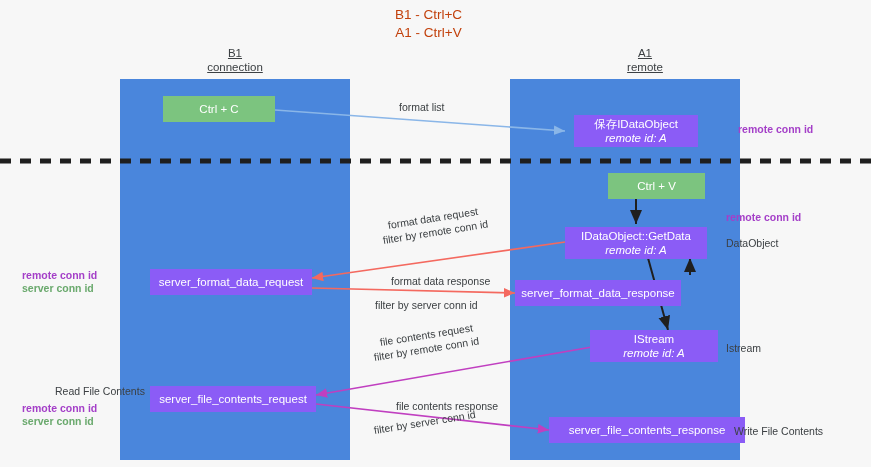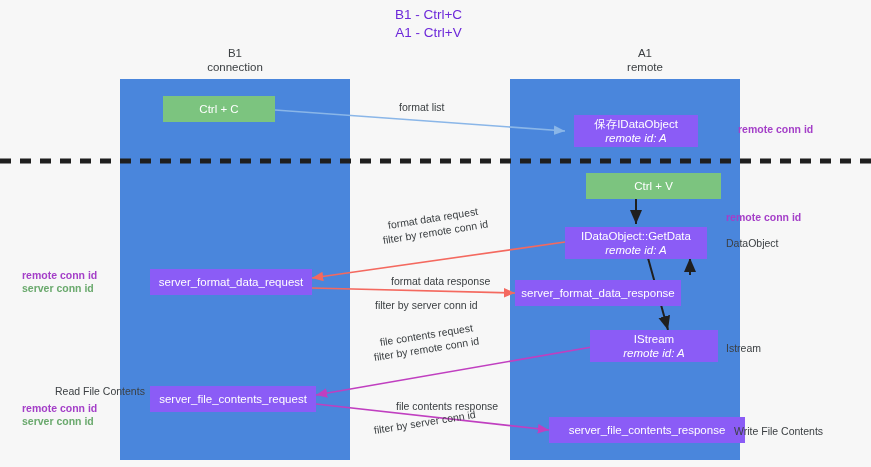--- a/index.html
+++ b/index.html
@@ -19,20 +19,21 @@
   .lane {
     position: absolute;
     background: #4a86dc;
   }
   .lane-head {
     position: absolute;
     text-align: center;
     font-size: 11.5px;
     line-height: 14px;
     color: #3c4043;
+    text-decoration: underline;
   }
 
   
   .node {
     position: absolute;
     box-sizing: border-box;
     display: flex;
     flex-direction: column;
     align-items: center;
     justify-content: center;
@@ -61,21 +62,21 @@
   
   #wires { position: absolute; inset: 0; pointer-events: none; }
 
   
   #title {
     position: absolute;
     top: 6px; left: 0; right: 14px;
     text-align: center;
     font-size: 13.5px;
     line-height: 18px;
-    color: #6d28d9;
+    color: #c2410c;
   }
 </style>
 </head>
 <body>
 
 <div id="canvas">
 
   <div id="title">
     <div>B1 - Ctrl+C</div>
     <div>A1 - Ctrl+V</div>
@@ -130,21 +131,21 @@
 
   <div class="node green" style="left:163px; top:96px; width:112px; height:26px;">
     <div>Ctrl + C</div>
   </div>
 
   <div class="node orange" style="left:574px; top:115px; width:124px; height:32px;">
     <div>保存IDataObject</div>
     <div class="l2">remote id: A</div>
   </div>
 
-  <div class="node green" style="left:586px; top:173px; width:135px; height:26px;">
+  <div class="node green" style="left:608px; top:173px; width:97px; height:26px;">
     <div>Ctrl + V</div>
   </div>
 
   <div class="node orange" style="left:565px; top:227px; width:142px; height:32px;">
     <div>IDataObject::GetData</div>
     <div class="l2">remote id: A</div>
   </div>
 
   <div class="node orange" style="left:150px; top:269px; width:162px; height:26px;">
     <div>server_format_data_request</div>

